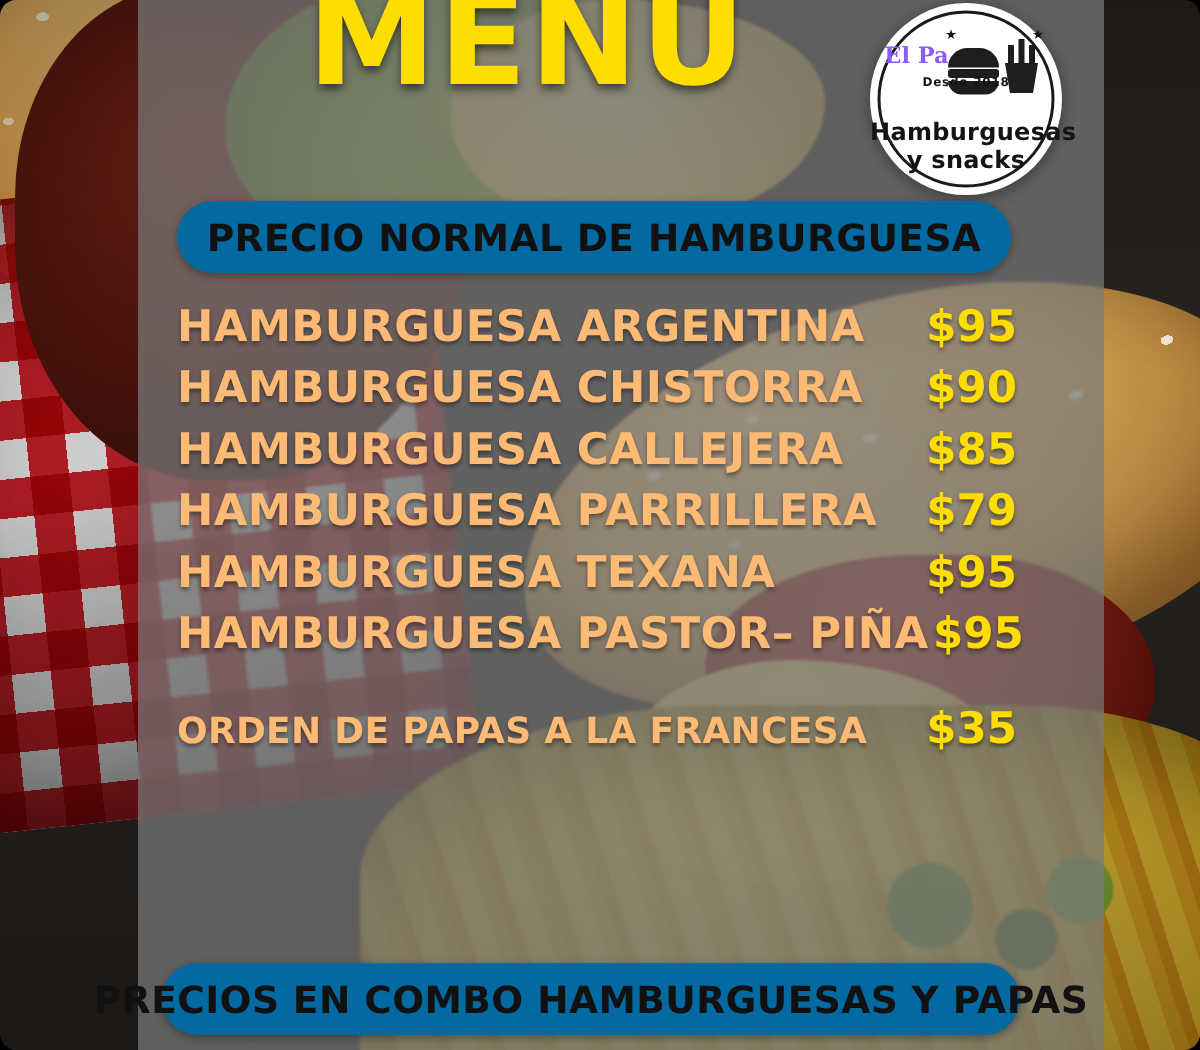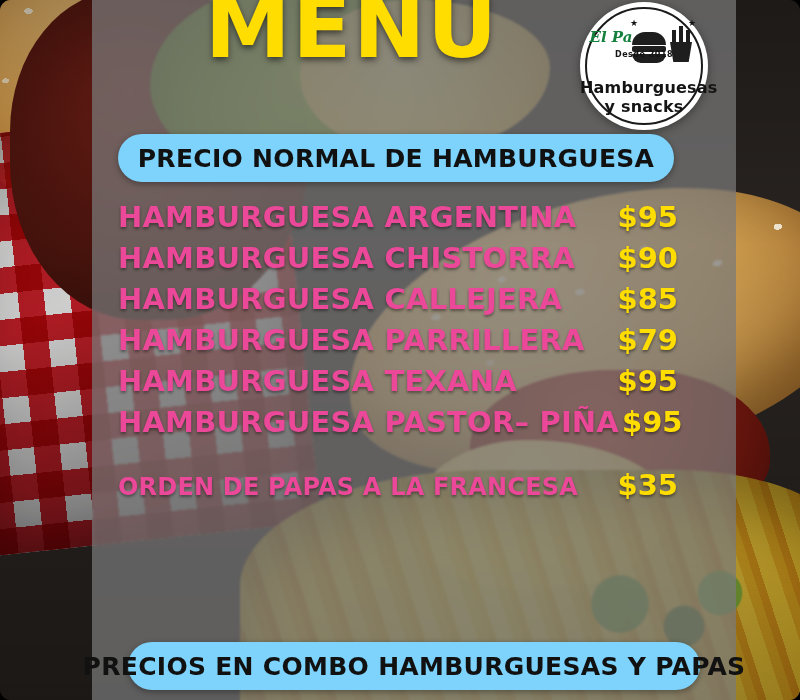--- a/index.html
+++ b/index.html
@@ -211,25 +211,24 @@
     inset: 5px;
     border-radius: 50%;
     border: 2px solid #1a1a1a;
   }
   .logo-brand {
     position: absolute;
     left: 8px;
     top: 28px;
     width: 46px;
     font-family: "DejaVu Serif", serif;
-    font-style: italic;
     font-weight: 700;
     font-size: 15px;
     line-height: 14px;
-    color: #15803d;
+    color: #8b5cf6;
     text-align: center;
   }
   .logo-art {
     position: absolute;
     right: 16px;
     top: 22px;
     width: 60px;
     height: 46px;
   }
   .burger-glyph {
@@ -289,21 +288,21 @@
     text-align: center;
     font-size: 9px;
     color: #141414;
     letter-spacing: 50px;
     text-indent: 50px;
   }
 
   
   .banner {
     position: absolute;
-    background: #7dd3fc;
+    background: #0369a1;
     border-radius: 34px;
     display: flex;
     align-items: center;
     justify-content: center;
     box-shadow: 0 2px 6px rgba(0,0,0,.35);
   }
   .banner span {
     font-family: "DejaVu Sans", sans-serif;
     font-weight: 700;
     font-size: 25px;
@@ -311,21 +310,21 @@
     color: #111111;
     white-space: nowrap;
   }
   #banner-normal {
     left: 118px;
     top: 134px;
     width: 556px;
     height: 48px;
   }
   #banner-combo {
-    left: 128px;
+    left: 108px;
     top: 642px;
     width: 572px;
     height: 48px;
   }
 
   
   .list {
     position: absolute;
     left: 118px;
     top: 200px;
@@ -333,21 +332,21 @@
   }
   .row {
     display: flex;
     align-items: baseline;
     height: 41px;
   }
   .row .name {
     font-family: "DejaVu Sans", sans-serif;
     font-weight: 700;
     font-size: 29px;
-    color: #ec4899;
+    color: #fdba74;
     letter-spacing: .2px;
     white-space: nowrap;
     text-shadow: 0 2px 3px rgba(0,0,0,.4);
   }
   .row .price {
     margin-left: auto;
     font-family: "DejaVu Sans", sans-serif;
     font-weight: 700;
     font-size: 29px;
     color: #ffdd00;

